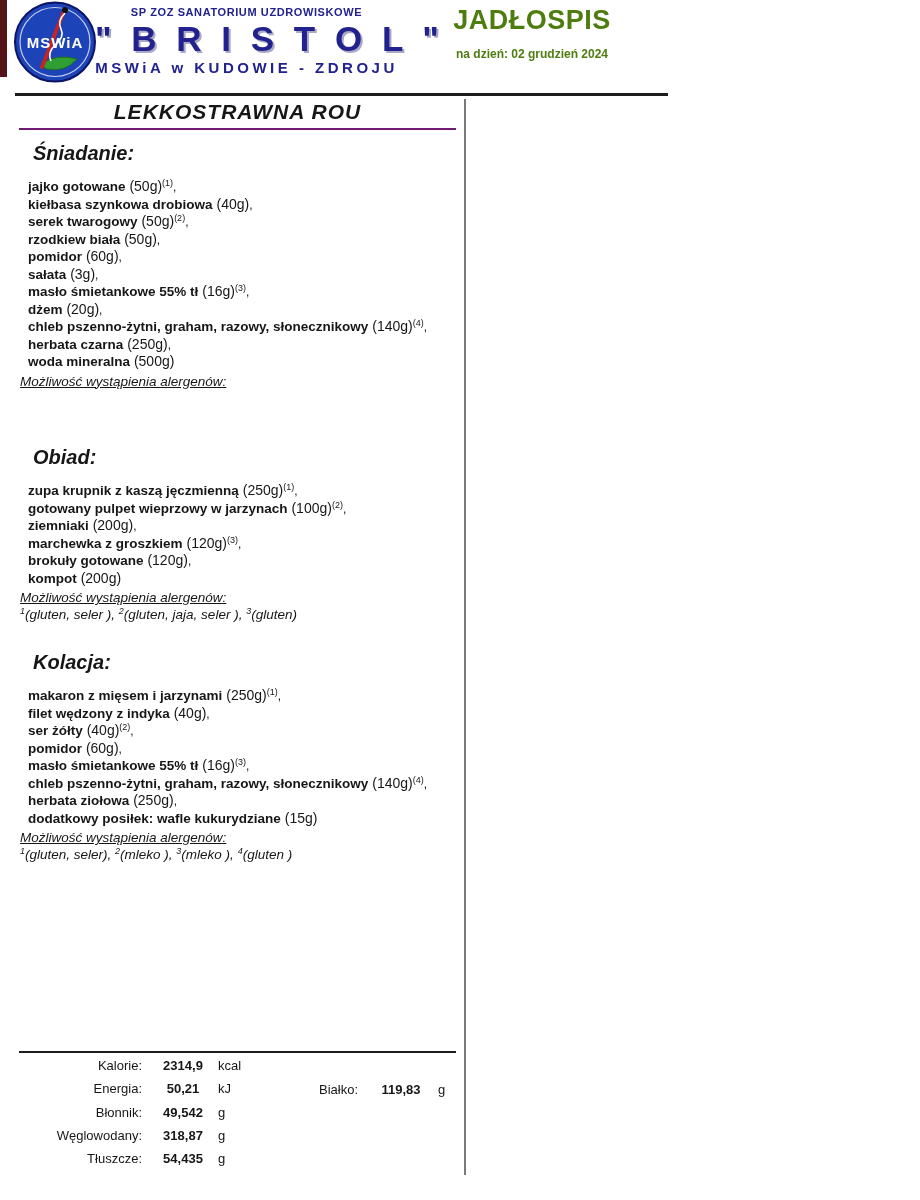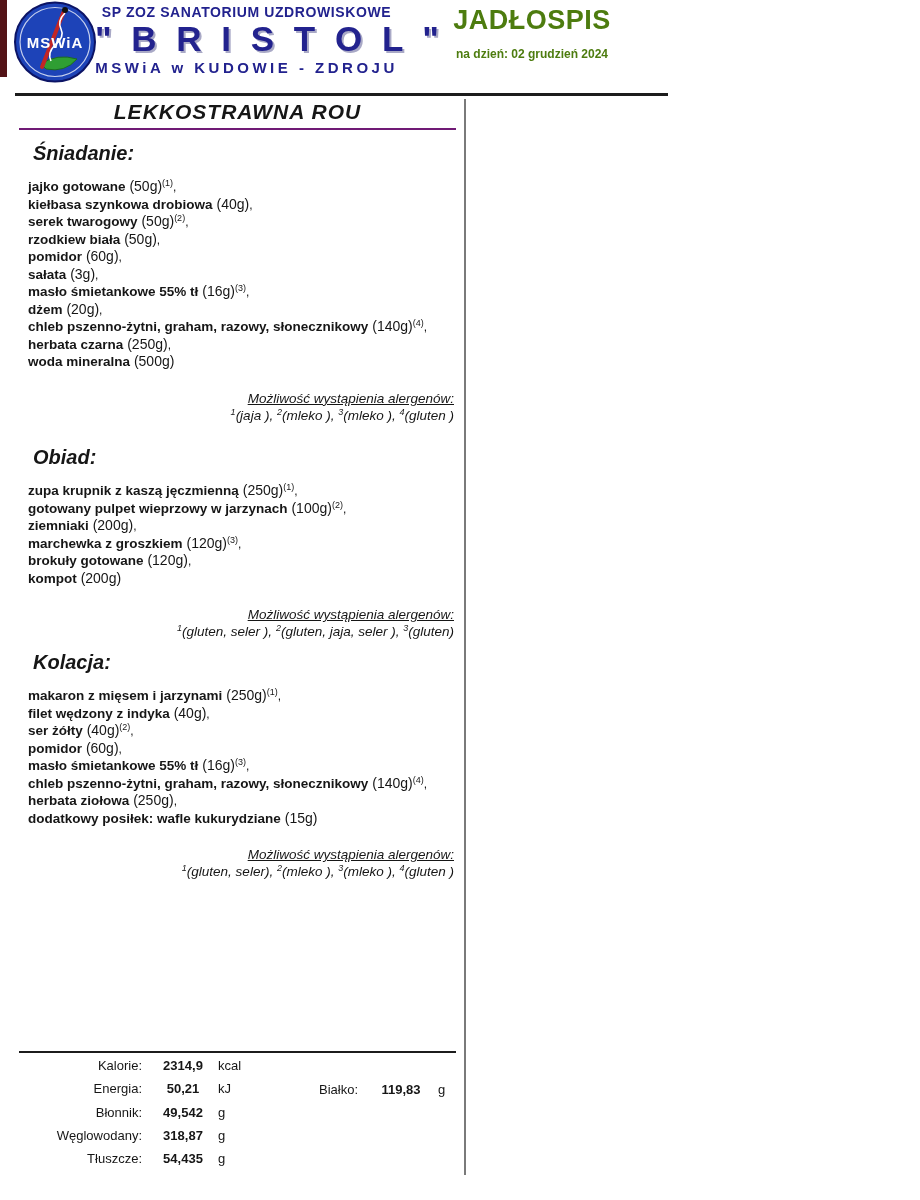--- a/index.html
+++ b/index.html
@@ -13,21 +13,21 @@
   html,body{margin:0;padding:0;background:#ffffff;}
   body{font-family:"Liberation Sans","DejaVu Sans",sans-serif;color:var(--ink);}
   .page{position:relative;width:920px;height:1200px;background:#fff;overflow:hidden;}
 
   
   .edge-strip{position:absolute;left:0;top:0;width:7px;height:77px;background:var(--edge-strip);}
 
   
   .logo{position:absolute;left:13px;top:1px;}
   .org{position:absolute;left:95px;top:4px;width:303px;text-align:center;color:var(--brand-navy);}
-  .org-line1{font-size:14px;font-weight:bold;letter-spacing:.6px;line-height:16px;white-space:nowrap;}
+  .org-line1{font-size:11px;font-weight:bold;letter-spacing:.6px;line-height:16px;white-space:nowrap;}
   .org-name{font-size:35px;font-weight:bold;letter-spacing:5px;line-height:38px;white-space:nowrap;
             text-shadow:2px 2px 0 #a9a9c6;}
   .org-line2{font-size:15px;font-weight:bold;letter-spacing:3.5px;line-height:19px;white-space:nowrap;}
   .title-block{position:absolute;left:398px;top:6px;width:268px;text-align:center;color:#4d7c0f;}
   .doc-title{font-size:27px;font-weight:bold;letter-spacing:.5px;line-height:29px;}
   .doc-date{font-size:12px;font-weight:bold;margin-top:12px;white-space:nowrap;}
 
   
   .rule-top{position:absolute;left:15px;top:93px;width:653px;height:3px;background:#1c1c1c;}
   .vert-divider{position:absolute;left:464px;top:99px;width:2px;height:1076px;background:#7a7a7a;}
@@ -40,22 +40,22 @@
 
   
   .meal{position:absolute;left:20px;width:437px;}
   .meal-0{top:140px}.meal-1{top:444px}.meal-2{top:649px}
   .meal-title{font-style:italic;font-weight:bold;font-size:20px;line-height:26px;
               margin:0 0 12px 13px;}
   .menu-item{margin-left:8px;line-height:16.5px;font-size:13.5px;font-weight:bold;white-space:nowrap;}
   .item-amount{font-weight:normal;font-size:14px;}
   .item-sup{font-weight:normal;font-size:9px;line-height:0;vertical-align:super;}
   .item-sep{font-weight:normal;font-size:12px;}
-  .allergens{text-align:right;padding-right:3px;font-style:italic;font-size:13.5px;
-             margin-top:19px;line-height:17px;}
+  .allergens{padding-right:3px;font-style:italic;font-size:13.5px;
+             margin-top:2px;line-height:17px;}
   .allergen-title{text-decoration:underline;}
   .allergen-line sup{font-size:9px;line-height:0;}
 
   
   .nutrition{position:absolute;left:20px;top:1058px;width:437px;font-size:13px;}
   .nrow{display:flex;align-items:baseline;height:23.3px;}
   .nlabel{width:122px;text-align:right;white-space:nowrap;}
   .nvalue{width:66px;text-align:center;font-weight:bold;margin-left:8px;white-space:nowrap;}
   .nunit{margin-left:2px;}
   .protein{position:absolute;left:260px;top:24px;display:flex;align-items:center;}
@@ -119,21 +119,20 @@
           <div class="menu-item"><span class="item-name">rzodkiew biała</span><span class="item-amount"> (50g)</span><span class="item-sep">,</span></div>
           <div class="menu-item"><span class="item-name">pomidor</span><span class="item-amount"> (60g)</span><span class="item-sep">,</span></div>
           <div class="menu-item"><span class="item-name">sałata</span><span class="item-amount"> (3g)</span><span class="item-sep">,</span></div>
           <div class="menu-item"><span class="item-name">masło śmietankowe 55% tł</span><span class="item-amount"> (16g)</span><sup class="item-sup">(3)</sup><span class="item-sep">,</span></div>
           <div class="menu-item"><span class="item-name">dżem</span><span class="item-amount"> (20g)</span><span class="item-sep">,</span></div>
           <div class="menu-item"><span class="item-name">chleb pszenno-żytni, graham, razowy, słonecznikowy</span><span class="item-amount"> (140g)</span><sup class="item-sup">(4)</sup><span class="item-sep">,</span></div>
           <div class="menu-item"><span class="item-name">herbata czarna</span><span class="item-amount"> (250g)</span><span class="item-sep">,</span></div>
           <div class="menu-item"><span class="item-name">woda mineralna</span><span class="item-amount"> (500g)</span></div>
           <div class="allergens">
             <div class="allergen-title">Możliwość wystąpienia alergenów:</div>
-            <div class="allergen-line"><sup>1</sup><span>(jaja ), </span><sup>2</sup><span>(mleko ), </span><sup>3</sup><span>(mleko ), </span><sup>4</sup><span>(gluten  )</span></div>
           </div>
         </section>
         <section class="meal meal-1">
           <h2 class="meal-title">Obiad:</h2>
           <div class="menu-item"><span class="item-name">zupa krupnik z kaszą jęczmienną</span><span class="item-amount"> (250g)</span><sup class="item-sup">(1)</sup><span class="item-sep">,</span></div>
           <div class="menu-item"><span class="item-name">gotowany pulpet wieprzowy w jarzynach</span><span class="item-amount"> (100g)</span><sup class="item-sup">(2)</sup><span class="item-sep">,</span></div>
           <div class="menu-item"><span class="item-name">ziemniaki</span><span class="item-amount"> (200g)</span><span class="item-sep">,</span></div>
           <div class="menu-item"><span class="item-name">marchewka z groszkiem</span><span class="item-amount"> (120g)</span><sup class="item-sup">(3)</sup><span class="item-sep">,</span></div>
           <div class="menu-item"><span class="item-name">brokuły gotowane</span><span class="item-amount"> (120g)</span><span class="item-sep">,</span></div>
           <div class="menu-item"><span class="item-name">kompot</span><span class="item-amount"> (200g)</span></div>

